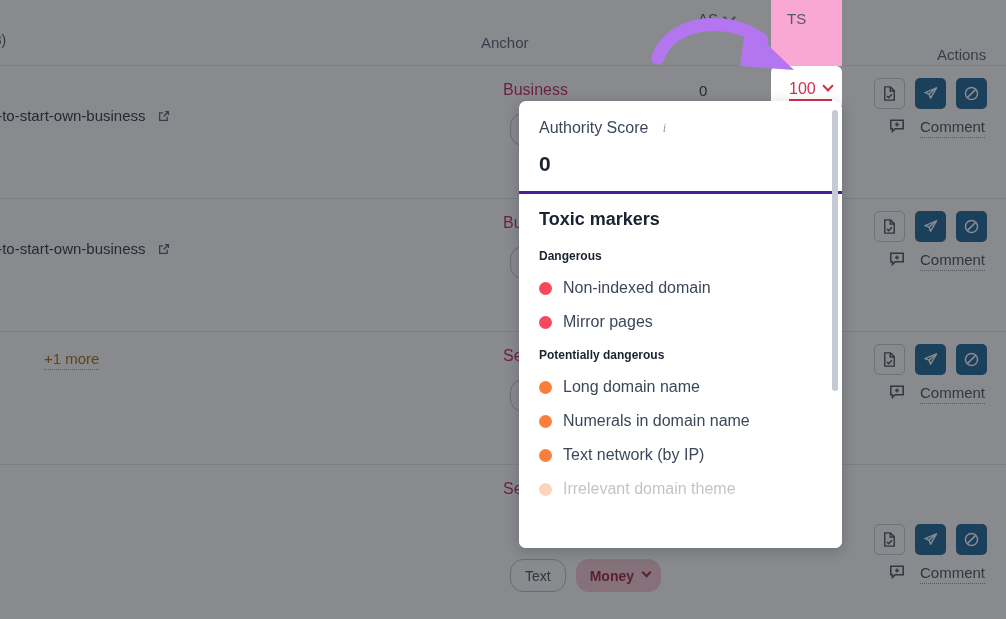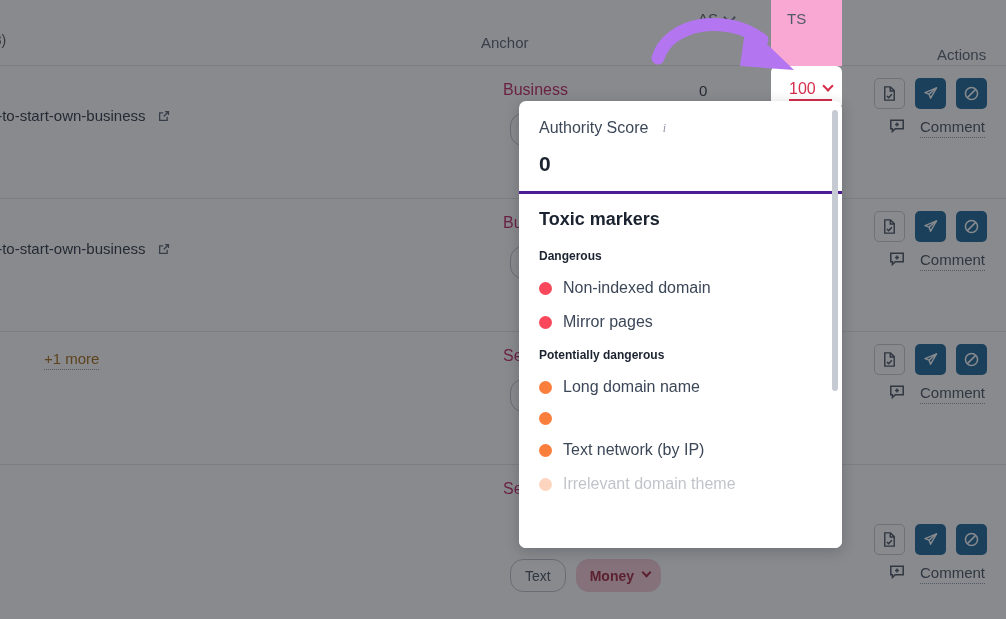--- a/index.html
+++ b/index.html
@@ -441,20 +441,21 @@
         <span>Mirror pages</span>
       </div>
 
       <div class="dd-h2 tight">Potentially dangerous</div>
       <div class="marker">
         <span class="dot dot-orange"></span>
         <span>Long domain name</span>
       </div>
       <div class="marker">
         <span class="dot dot-orange"></span>
+        <span>Numerals in domain name</span>
       </div>
       <div class="marker">
         <span class="dot dot-orange"></span>
         <span>Text network (by IP)</span>
       </div>
       <div class="marker faded">
         <span class="dot dot-orange"></span>
         <span>Irrelevant domain theme</span>
       </div>
     </div>

